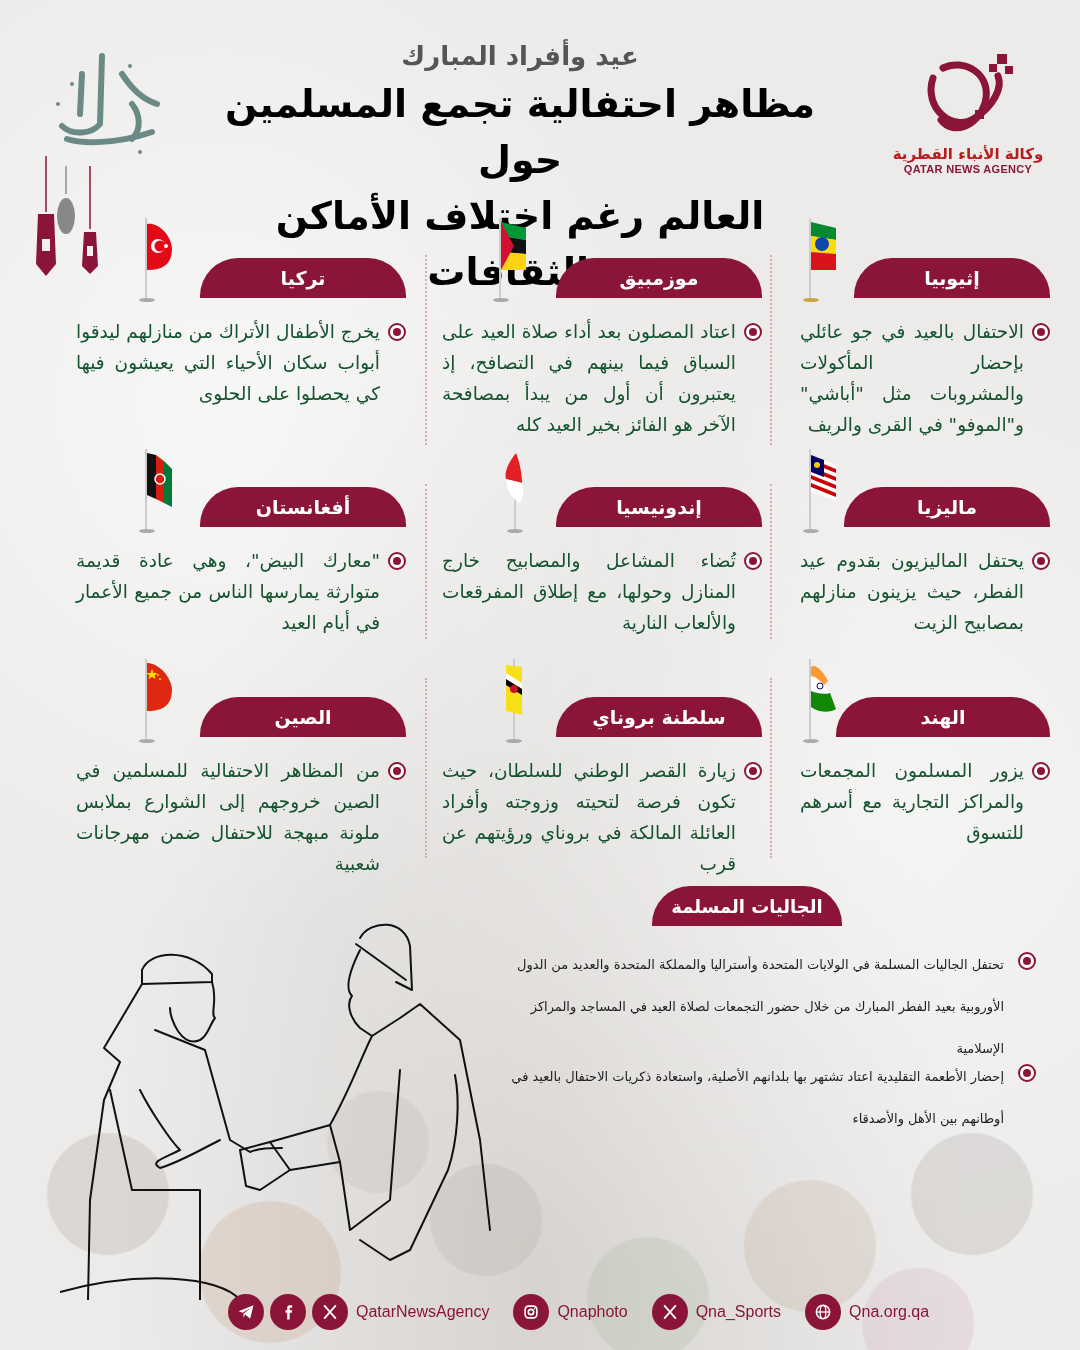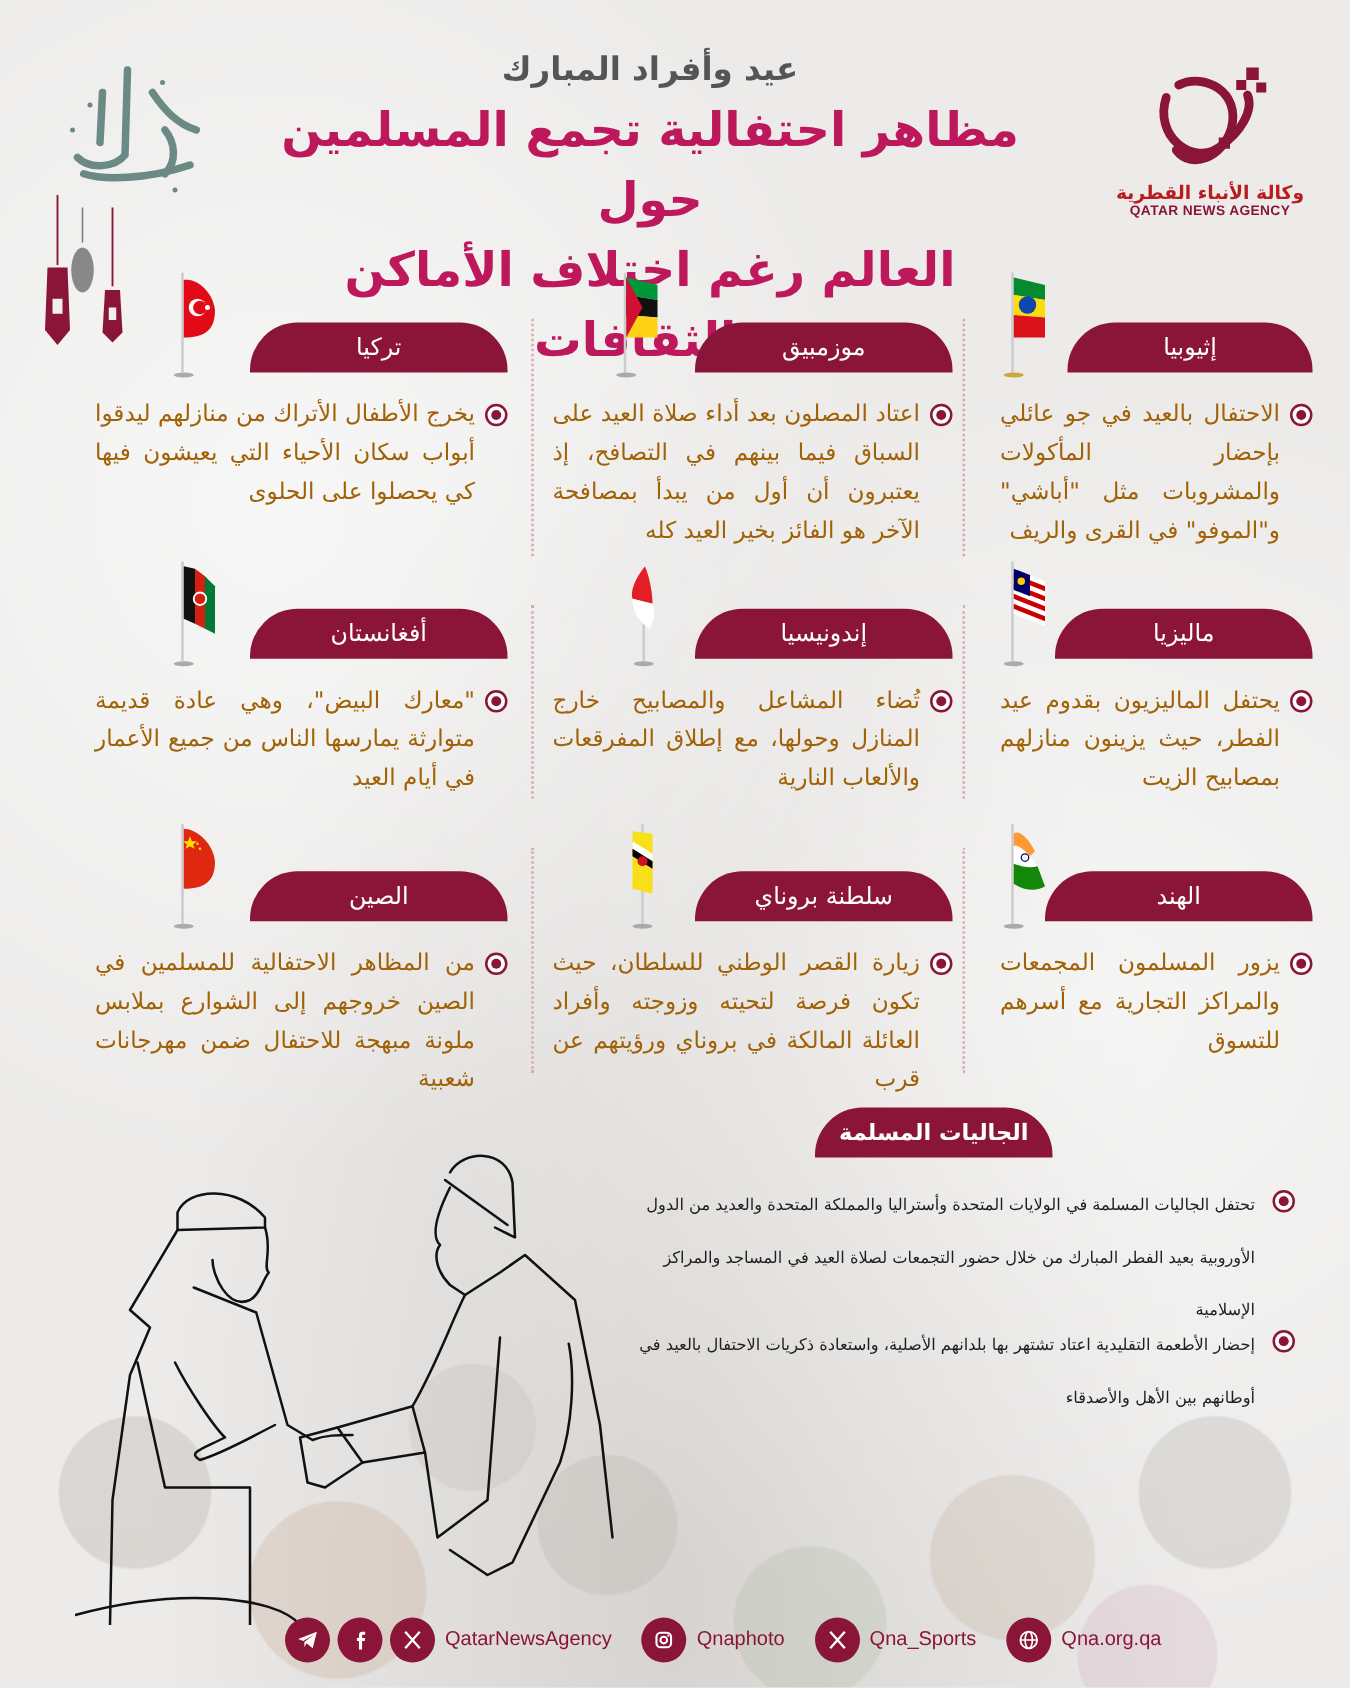--- a/index.html
+++ b/index.html
@@ -31,37 +31,37 @@
   
   .logo { position: absolute; left: 888px; top: 48px; width: 160px; text-align: center; }
   .logo svg { display: block; margin: 0 auto; }
   .logo-ar { font-family: "DejaVu Sans", sans-serif; font-weight: bold; color: #b91c1c; font-size: 15px; direction: rtl; margin-top: 2px; }
   .logo-en { font-family: "Liberation Sans", sans-serif; font-weight: bold; color: #8a1538; font-size: 11px; letter-spacing: 0.3px; }
 
   .eid-art { position: absolute; left: 22px; top: 44px; width: 150px; height: 250px; }
 
   .header { position: absolute; left: 200px; right: 240px; top: 36px; text-align: center; direction: rtl; }
   .kicker { font-family: "DejaVu Sans", sans-serif; font-weight: bold; color: #555; font-size: 26px; line-height: 40px; }
-  .title { font-family: "DejaVu Sans", sans-serif; font-weight: bold; color: #be185d; font-size: 38px; line-height: 56px; }
+  .title { font-family: "DejaVu Sans", sans-serif; font-weight: bold; color: #000000; font-size: 38px; line-height: 56px; }
 
   
   .divider { position: absolute; width: 0; border-left: 2px dotted #d7aab6; }
 
   .card { position: absolute; direction: rtl; }
   .card .tab {
     position: absolute; right: 0; top: 0; height: 40px;
     background: #8a1538; color: #fff;
     border-radius: 38px 38px 0 0;
     display: flex; align-items: center; justify-content: center;
-    font-weight: normal; font-size: 19px;
+    font-weight: bold; font-size: 19px;
   }
   .card .flag { position: absolute; top: 0; width: 46px; height: 90px; }
   .card .body {
     position: absolute; right: 0; top: 58px;
-    font-size: 18.5px; line-height: 31px; color: #a16207; text-align: justify;
+    font-size: 18.5px; line-height: 31px; color: #14532d; text-align: justify;
     padding-right: 26px;
   }
   .bullet {
     position: absolute; right: 0; top: 7px; width: 18px; height: 18px;
     border: 2px solid #8a1538; border-radius: 50%; background: #fff;
   }
   .bullet::after {
     content: ""; position: absolute; left: 3px; top: 3px; width: 8px; height: 8px;
     background: #8a1538; border-radius: 50%;
   }

